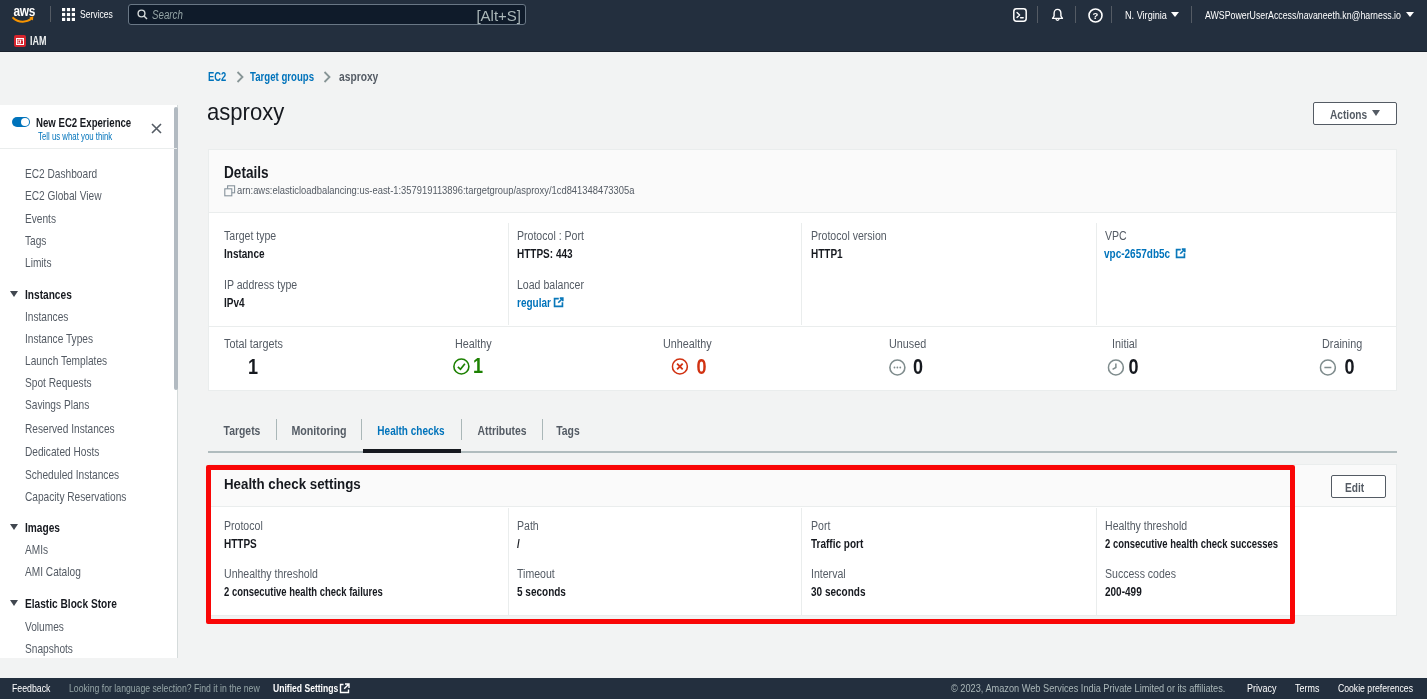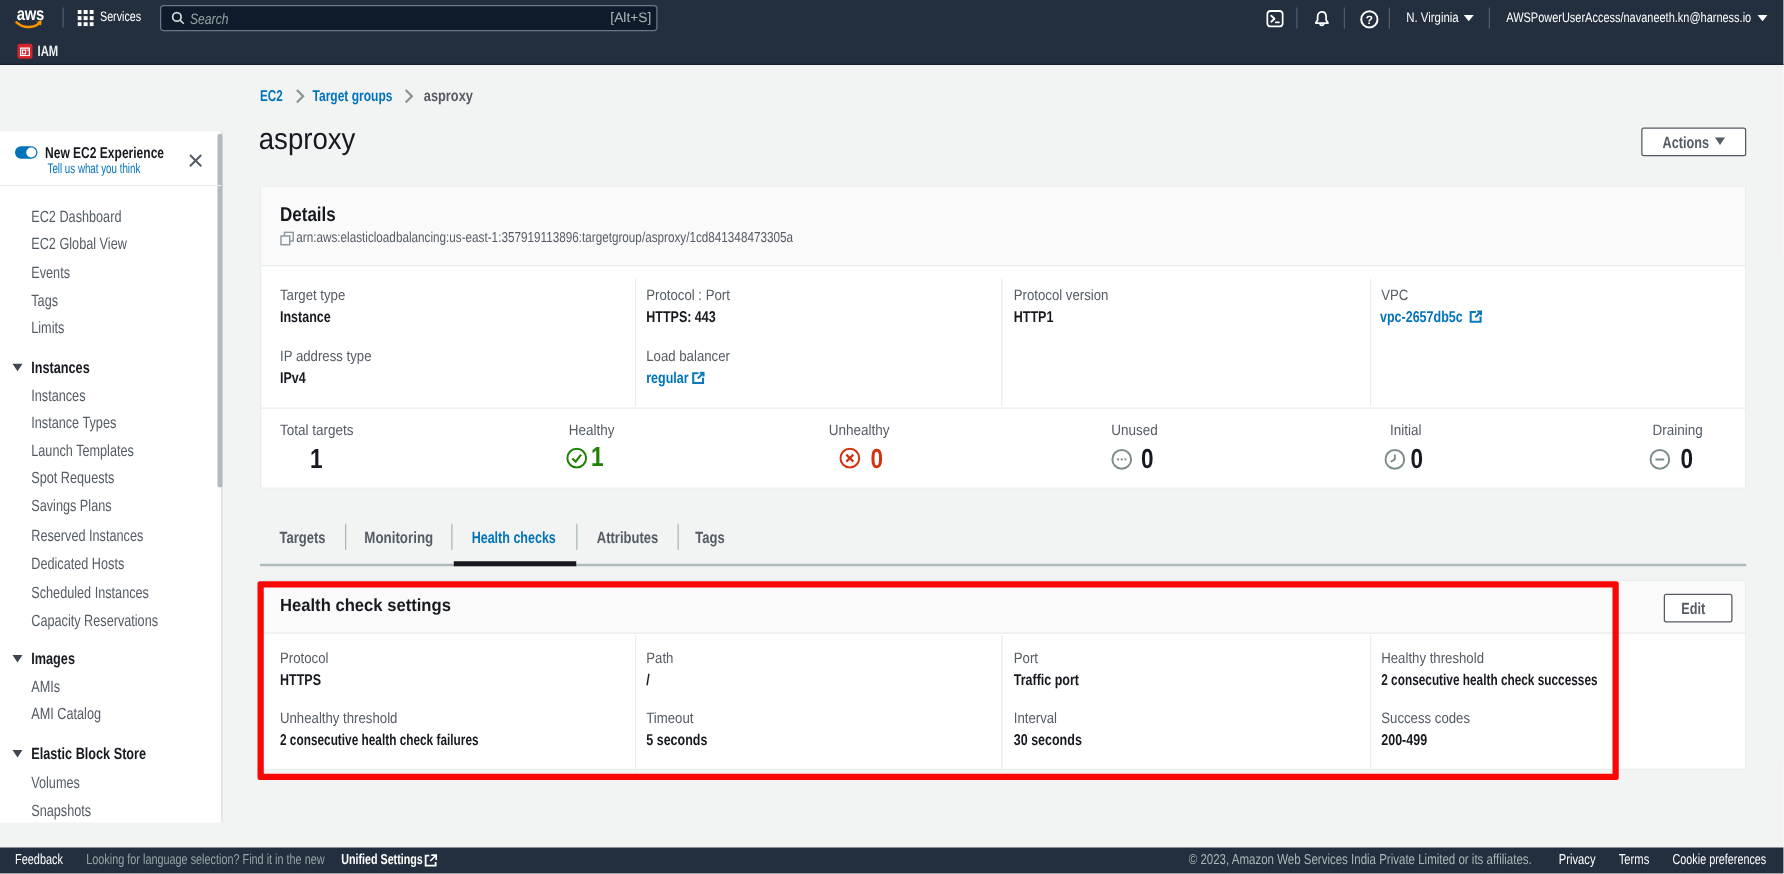--- a/index.html
+++ b/index.html
@@ -42,21 +42,21 @@
     </g>
   </svg>
   <div class="t" style="left:80px;top:14px;transform:translateY(-50%) scaleX(0.78);font-size:11px;color:#fff;">Services</div>
 
   <div class="ab" style="left:128px;top:4px;width:398px;height:21px;background:#0f1b2a;border:1px solid #697785;border-radius:3px;"></div>
   <svg class="ab" style="left:137px;top:9px;" width="11" height="11" viewBox="0 0 11 11">
     <circle cx="4.5" cy="4.5" r="3.4" stroke="#d5dbdb" stroke-width="1.4" fill="none"></circle>
     <line x1="7" y1="7" x2="10" y2="10" stroke="#d5dbdb" stroke-width="1.4"></line>
   </svg>
   <div class="t" style="left:152px;top:14.5px;transform:translateY(-50%) scaleX(0.81);font-size:12px;font-style:italic;color:#95a5a6;">Search</div>
-  <div class="tr" style="right:906px;top:14.5px;transform:translateY(-50%) scaleX(1.0);font-size:11px;color:#aab7b8;">[Alt+S]</div>
+  <div class="tr" style="right:906px;top:14.5px;transform:translateY(-50%) scaleX(1.0);font-size:15px;color:#aab7b8;">[Alt+S]</div>
 
   <svg class="ab" style="left:1012.5px;top:8px;" width="14" height="14" viewBox="0 0 14 14">
     <rect x="0.8" y="0.8" width="12.4" height="12.4" rx="2.6" stroke="#fff" stroke-width="1.5" fill="none"></rect>
     <path d="M4 4.6 L6.6 7 L4 9.4" stroke="#fff" stroke-width="1.4" fill="none" stroke-linecap="round" stroke-linejoin="round"></path>
     <line x1="7.6" y1="9.8" x2="10.2" y2="9.8" stroke="#fff" stroke-width="1.4" stroke-linecap="round"></line>
   </svg>
   <div class="ab" style="left:1037px;top:6px;width:1px;height:17px;background:#545b64;"></div>
   <svg class="ab" style="left:1049.5px;top:7.5px;" width="15" height="15" viewBox="0 0 15 15">
     <path d="M7.5 1.4 C 5.3 1.4 4.1 3.2 4.1 5.4 L4.1 8 L2.6 10.4 L12.4 10.4 L10.9 8 L10.9 5.4 C10.9 3.2 9.7 1.4 7.5 1.4 Z" stroke="#fff" stroke-width="1.4" fill="none" stroke-linejoin="round"></path>
     <path d="M6 10.8 A1.5 1.5 0 0 0 9 10.8" stroke="#fff" stroke-width="1.3" fill="none"></path>

